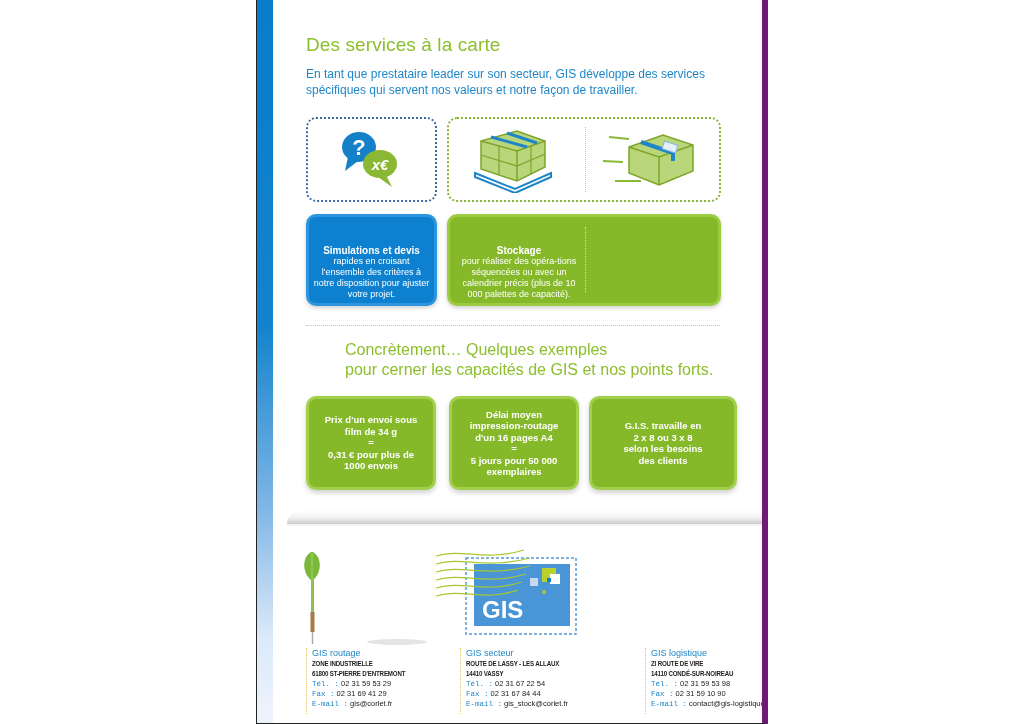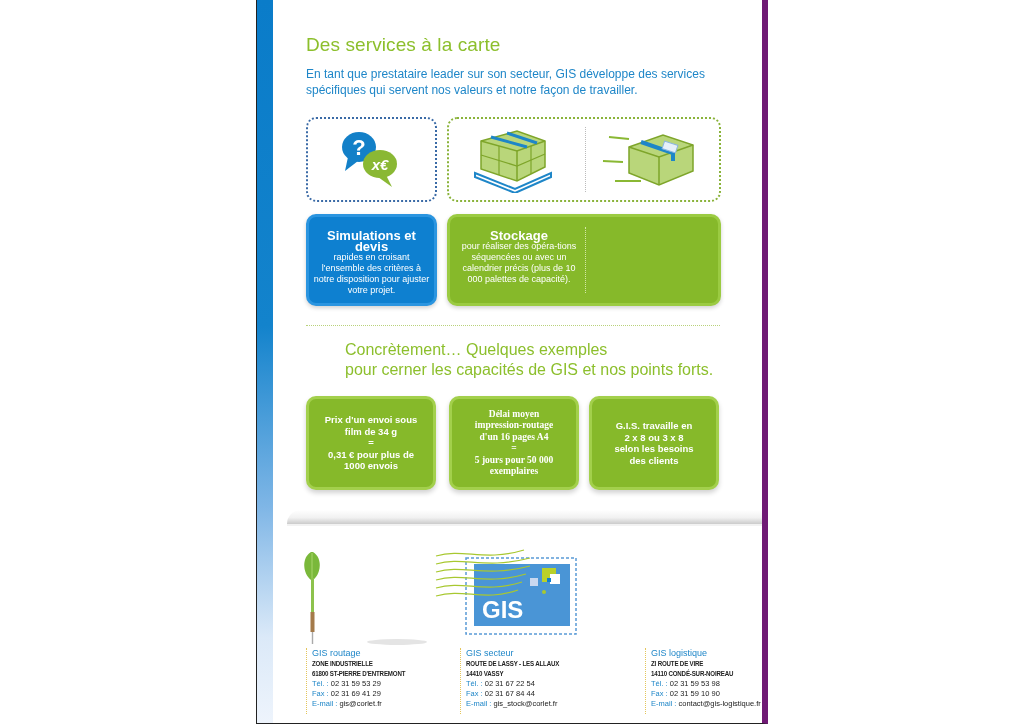--- a/index.html
+++ b/index.html
@@ -43,21 +43,21 @@
 
   
   .card {
     position: absolute; border-radius: 10px; color: #fff; text-align: center;
     font-size: 9px; line-height: 11px;
     box-shadow: 0 2px 4px rgba(0,0,0,0.18);
   }
   .card.blue { left: 49px; top: 214px; width: 131px; height: 92px; background: #0e80d0; border: 3px solid #2b95e0; }
   .card.green { left: 190px; top: 214px; width: 274px; height: 92px; background: #86b92a; border: 3px solid #9bcb42; }
   .card .col { position: absolute; top: 13px; }
-  .card .col b { display: block; font-size: 13px; font-weight: bold; }
+  .card .col b { display: block; font-size: 10px; font-weight: bold; margin-top: 15px; }
   .card.blue .col { left: 4px; right: 4px; }
   .card.green .col1 { left: 6px; width: 126px; }
   .card.green .col2 { left: 138px; width: 126px; }
   .card.green .vdiv { position: absolute; left: 135px; top: 10px; bottom: 10px; border-left: 1px dotted #d4e8a6; }
 
   .hr-dotted {
     position: absolute; left: 49px; top: 325px; width: 414px; border-top: 1px dotted #b9d27a;
   }
   .subtitle {
     position: absolute; left: 49px; top: 340px; width: 440px;
@@ -65,22 +65,22 @@
   }
 
   .fact {
     position: absolute; top: 396px; height: 94px; border-radius: 10px;
     background: #86b92a; border: 3px solid #a3d04c; color: #fff;
     font-weight: bold; font-size: 9.5px; line-height: 11.5px; text-align: center;
     display: flex; align-items: center; justify-content: center; padding: 0 10px;
     box-shadow: 0 3px 5px rgba(0,0,0,0.18);
   }
   .fact.f1 { left: 49px; width: 130px; }
-  .fact.f2 { left: 192px; width: 130px; font-family: Liberation Serif, serif; }
-  .fact.f3 { left: 332px; width: 130px; }
+  .fact.f2 { left: 192px; width: 130px; }
+  .fact.f3 { left: 332px; width: 148px; }
   .fact span { white-space: pre-line; }
 
   .shadow-band {
     position: absolute; left: 30px; top: 510px; width: 490px; height: 14px;
     background: linear-gradient(to bottom, rgba(255,255,255,0) 0%, rgba(200,200,200,0.25) 55%, rgba(160,160,160,0.55) 100%);
     border-radius: 60px 0 0 0;
   }
   .shadow-band::after {
     content:""; position:absolute; left:0; right:0; bottom:-2px; height:2px; background:#f2f2f2;
   }
@@ -90,21 +90,21 @@
 
   .contact {
     position: absolute; top: 648px; width: 140px; font-size: 7.5px; line-height: 10px; color: #222;
     border-left: 1px dotted #e4c55a; padding-left: 5px; height: 66px;
   }
   .contact.c1 { left: 49px; }
   .contact.c2 { left: 203px; }
   .contact.c3 { left: 347px; margin-left: 41px; }
   .contact .name { font-size: 9px; font-weight: normal; color: #1e86c8; line-height: 11px; }
   .contact .addr { font-family: "Liberation Sans", sans-serif; font-weight: bold; font-size: 7px; letter-spacing: -0.2px; transform: scaleX(0.88); transform-origin: left; white-space: nowrap; }
-  .contact .lbl { color: #1e86c8; }
+  .contact .lbl { color: #1e86c8; font-family: Liberation Mono, monospace; }
   .contact .row { white-space: nowrap; }
 </style>
 </head>
 <body>
 
 <div class="page">
   <div class="side-bar"></div>
 
   <h1 class="title">Des services à la carte</h1>
   <p class="intro">En tant que prestataire leader sur son secteur, GIS développe des services spécifiques qui servent nos valeurs et notre façon de travailler.</p>

